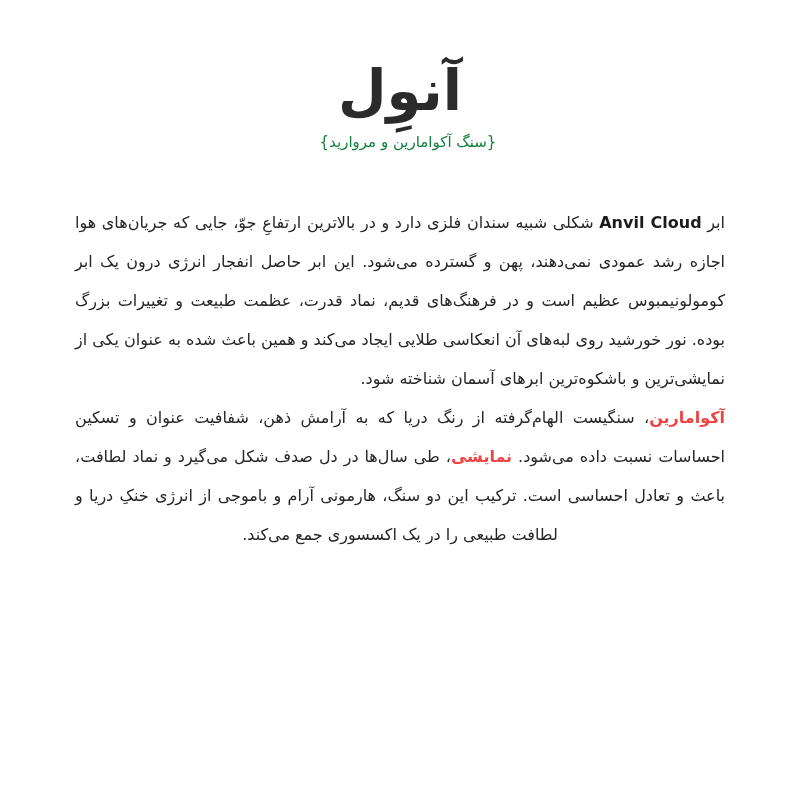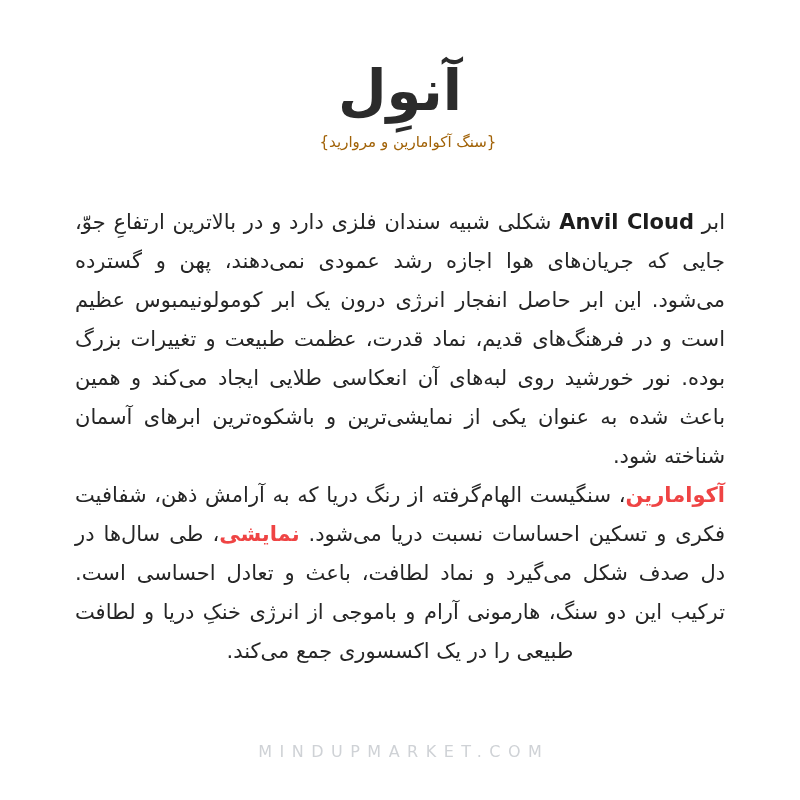--- a/index.html
+++ b/index.html
@@ -38,37 +38,37 @@
     letter-spacing: 0;
     margin: 0;
     direction: rtl;
     unicode-bidi: isolate;
   }
 
   .product-subtitle {
     font-family: "DejaVu Sans", "Liberation Sans", sans-serif;
     font-size: 15px;
     font-weight: 400;
-    color: #a16207;
+    color: #15803d;
     margin: 12px 0 0 16px;
     direction: rtl;
     unicode-bidi: isolate;
   }
 
   
   .body-copy {
     position: absolute;
     top: 203px;
     right: 75px;
     left: 75px;
     width: 650px;
     direction: rtl;
     text-align: justify;
     text-align-last: right;
-    font-size: 21px;
+    font-size: 16px;
     line-height: 39px;
     color: #262626;
     font-family: "DejaVu Sans", "Liberation Sans", sans-serif;
     -webkit-font-smoothing: antialiased;
   }
 
   .body-copy p {
     margin: 0;
     text-align: justify;
     text-align-last: right;
@@ -117,20 +117,17 @@
 
 <div class="page">
 
   <div class="title-block">
     <h1 class="product-title">آنوِل</h1>
     <div class="product-subtitle">{سنگ آکوامارین و مروارید}</div>
   </div>
 
   <div class="body-copy">
     <p><span>ابر </span><span class="latin-kw">Anvil Cloud</span><span> شکلی شبیه سندان فلزی دارد و در بالاترین ارتفاعِ جوّ، جایی که جریان‌های هوا اجازه رشد عمودی نمی‌دهند، پهن و گسترده می‌شود. این ابر حاصل انفجار انرژی درون یک ابر کومولونیمبوس عظیم است و در فرهنگ‌های قدیم، نماد قدرت، عظمت طبیعت و تغییرات بزرگ بوده. نور خورشید روی لبه‌های آن انعکاسی طلایی ایجاد می‌کند و همین باعث شده به عنوان یکی از نمایشی‌ترین و باشکوه‌ترین ابرهای آسمان شناخته شود.</span></p>
-    <p class="last-para"><span class="kw">آکوامارین</span><span>، سنگیست الهام‌گرفته از رنگ دریا که به آرامش ذهن، شفافیت فکری و تسکین احساسات نسبت دریا می‌شود. </span><span class="kw">نمایشی</span><span>، طی سال‌ها در دل صدف شکل می‌گیرد و نماد لطافت، باعث و تعادل احساسی است. ترکیب این دو سنگ، هارمونی آرام و باموجی از انرژی خنکِ دریا و لطافت طبیعی را در یک اکسسوری جمع می‌کند.</span></p>
+    <p class="last-para"><span class="kw">آکوامارین</span><span>، سنگیست الهام‌گرفته از رنگ دریا که به آرامش ذهن، شفافیت عنوان و تسکین احساسات نسبت داده می‌شود. </span><span class="kw">نمایشی</span><span>، طی سال‌ها در دل صدف شکل می‌گیرد و نماد لطافت، باعث و تعادل احساسی است. ترکیب این دو سنگ، هارمونی آرام و باموجی از انرژی خنکِ دریا و لطافت طبیعی را در یک اکسسوری جمع می‌کند.</span></p>
   </div>
 
-  <div class="footer">
-    <span class="footer-brand">MINDUPMARKET.COM</span>
-  </div>
 
 </div>
 
 </body></html>

